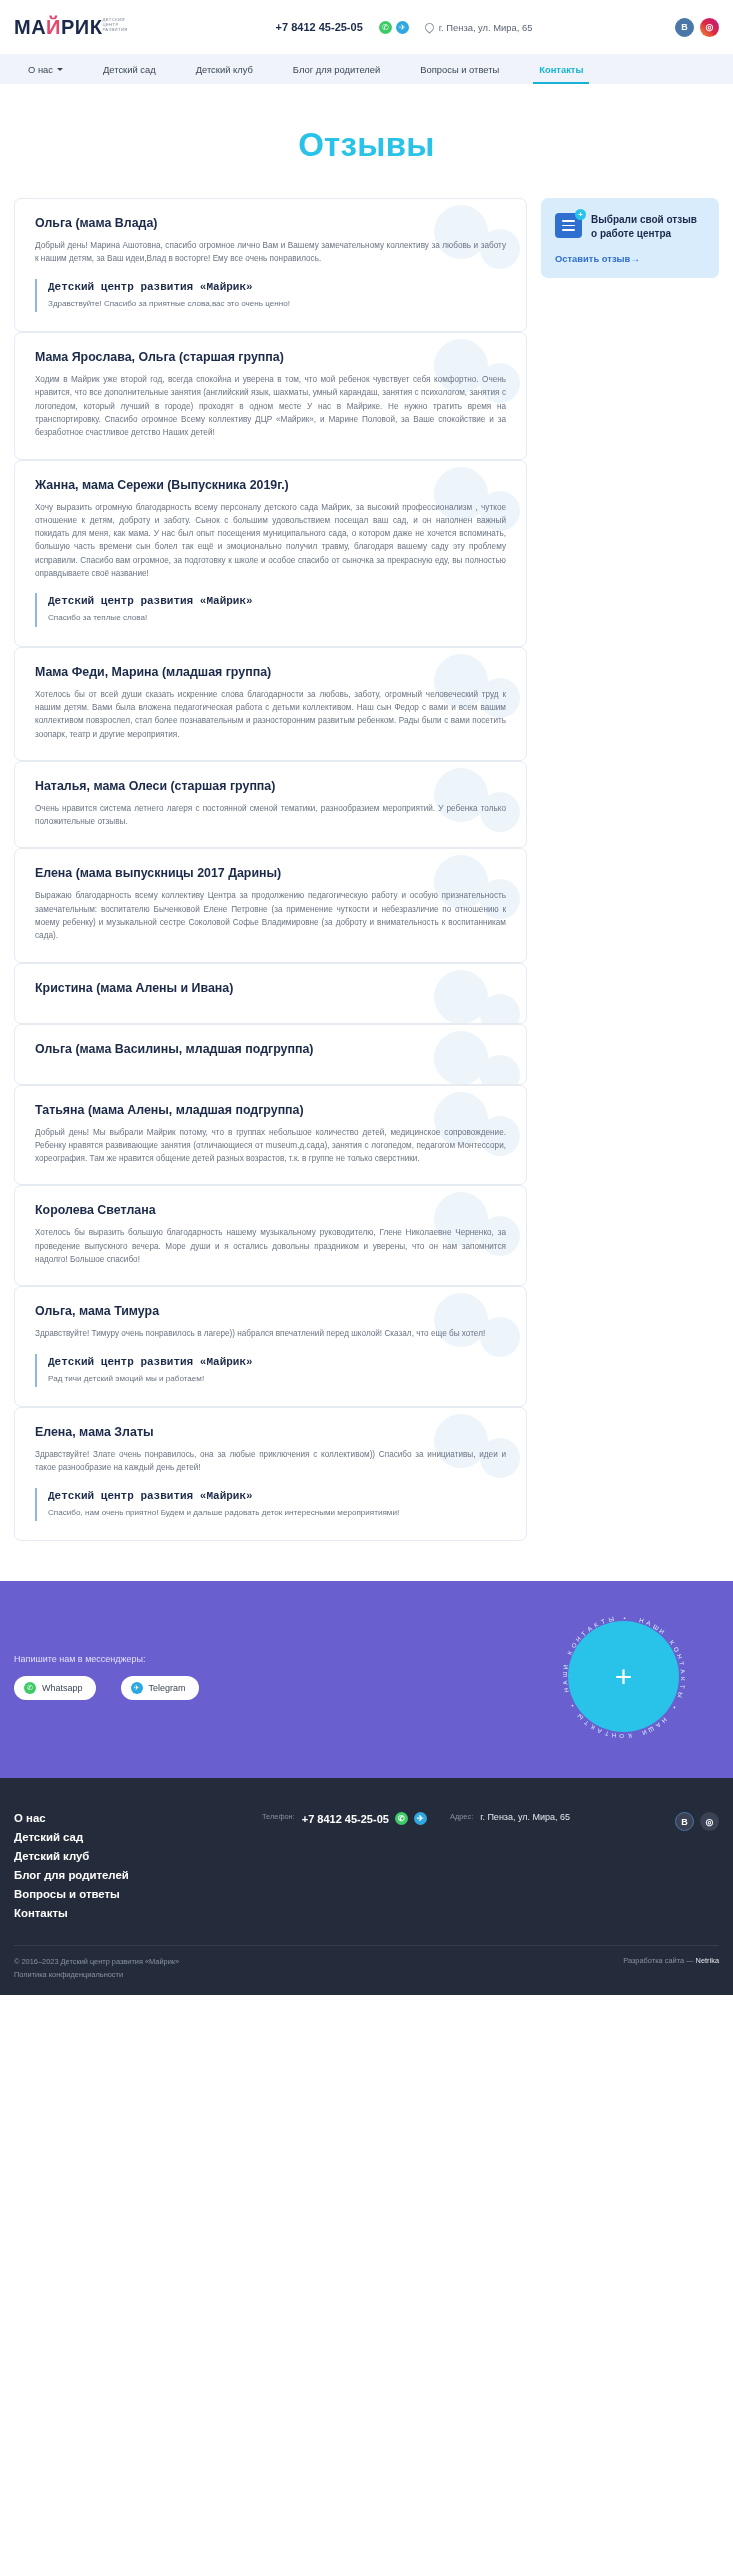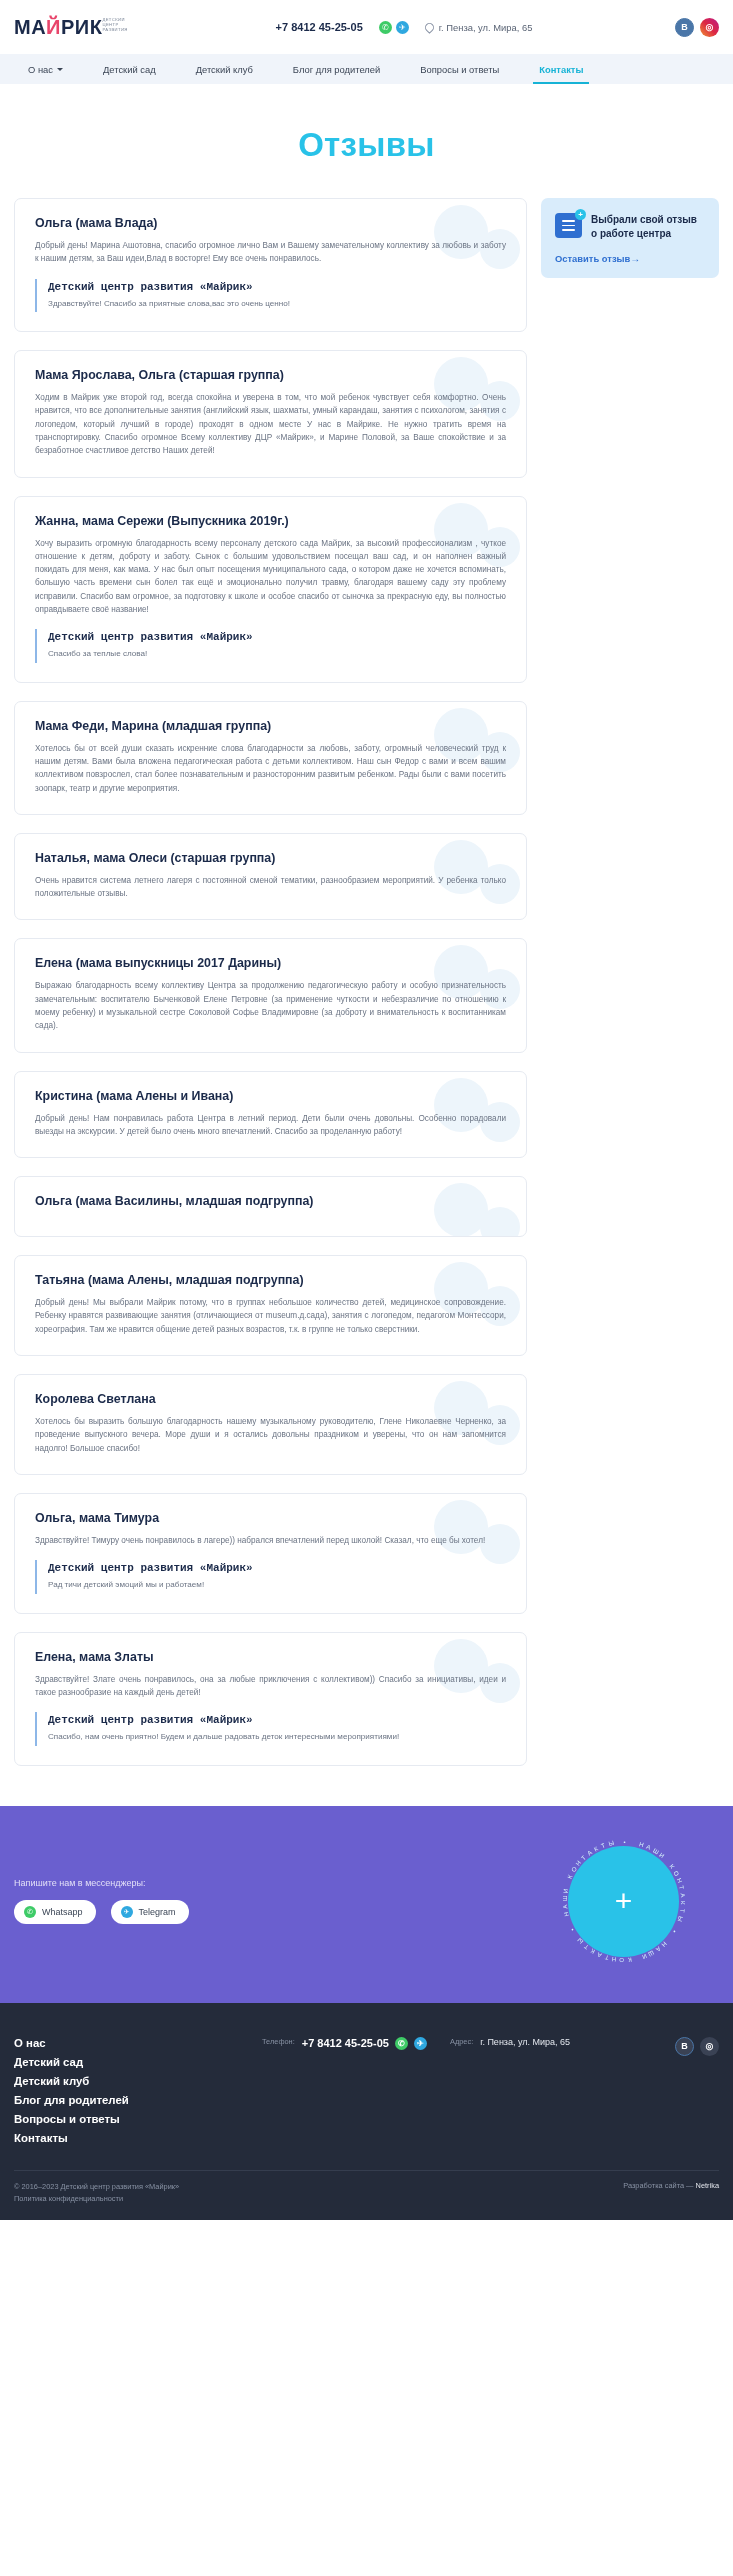--- a/index.html
+++ b/index.html
@@ -80,21 +80,21 @@
     letter-spacing: 0.3px;
   }
 
   
   .content {
     display: flex;
     align-items: flex-start;
     gap: 14px;
     padding: 0 14px 40px;
   }
-  .reviews { flex: 1; display: flex; flex-direction: column; gap: 18px; }
+  .reviews { flex: 1; display: flex; flex-direction: column; gap: 0; }
 
   .review-card {
     position: relative;
     background: #fff;
     border: 1px solid #e6eaf1;
     border-radius: 7px;
     padding: 17px 20px 19px;
     overflow: hidden;
   }
   .blob {
@@ -161,21 +161,21 @@
     background: #6a5fcf;
     padding: 40px 14px 46px;
     display: flex;
     align-items: center;
     position: relative;
     min-height: 149px;
   }
   .q-left { flex: 1; }
   .q-title { font-size: 22px; font-weight: bold; color: #fff; margin-bottom: 16px; }
   .q-sub { font-size: 9px; color: #e3e0f7; margin-bottom: 12px; }
-  .msg-buttons { display: flex; gap: 15px; }
+  .msg-buttons { display: flex; gap: 25px; }
   .msg-btn {
     background: #fff; border-radius: 16px;
     padding: 6px 13px 6px 10px;
     display: flex; align-items: center; gap: 6px;
     font-size: 9px; color: #3c4656; cursor: pointer;
   }
   .msg-ic { width: 12px; height: 12px; border-radius: 50%; display: flex; align-items: center; justify-content: center; font-size: 7px; color: #fff; }
   .msg-ic.wa { background: #3ecb67; }
   .msg-ic.tg { background: #2fa8e0; }
 
@@ -329,21 +329,20 @@
         <div class="review-inner">
           <div class="review-name">Елена (мама выпускницы 2017 Дарины)</div>
           <div class="review-text">Выражаю благодарность всему коллективу Центра за продолжению педагогическую работу и особую признательность замечательным: воспитателю Быченковой Елене Петровне (за применение чуткости и небезразличие по отношению к моему ребенку) и музыкальной сестре Соколовой Софье Владимировне (за доброту и внимательность к воспитанникам сада).</div>
         </div>
       </div>
       <div class="review-card">
         <div class="blob b1"></div>
         <div class="blob b2"></div>
         <div class="review-inner">
           <div class="review-name">Кристина (мама Алены и Ивана)</div>
-          <div class="review-text">Добрый день! Нам понравилась работа Центра в летний период. Дети были очень довольны. Особенно порадовали выезды на экскурсии. У детей было очень много впечатлений. Спасибо за проделанную работу!</div>
         </div>
       </div>
       <div class="review-card">
         <div class="blob b1"></div>
         <div class="blob b2"></div>
         <div class="review-inner">
           <div class="review-name">Ольга (мама Василины, младшая подгруппа)</div>
         </div>
       </div>
       <div class="review-card">

